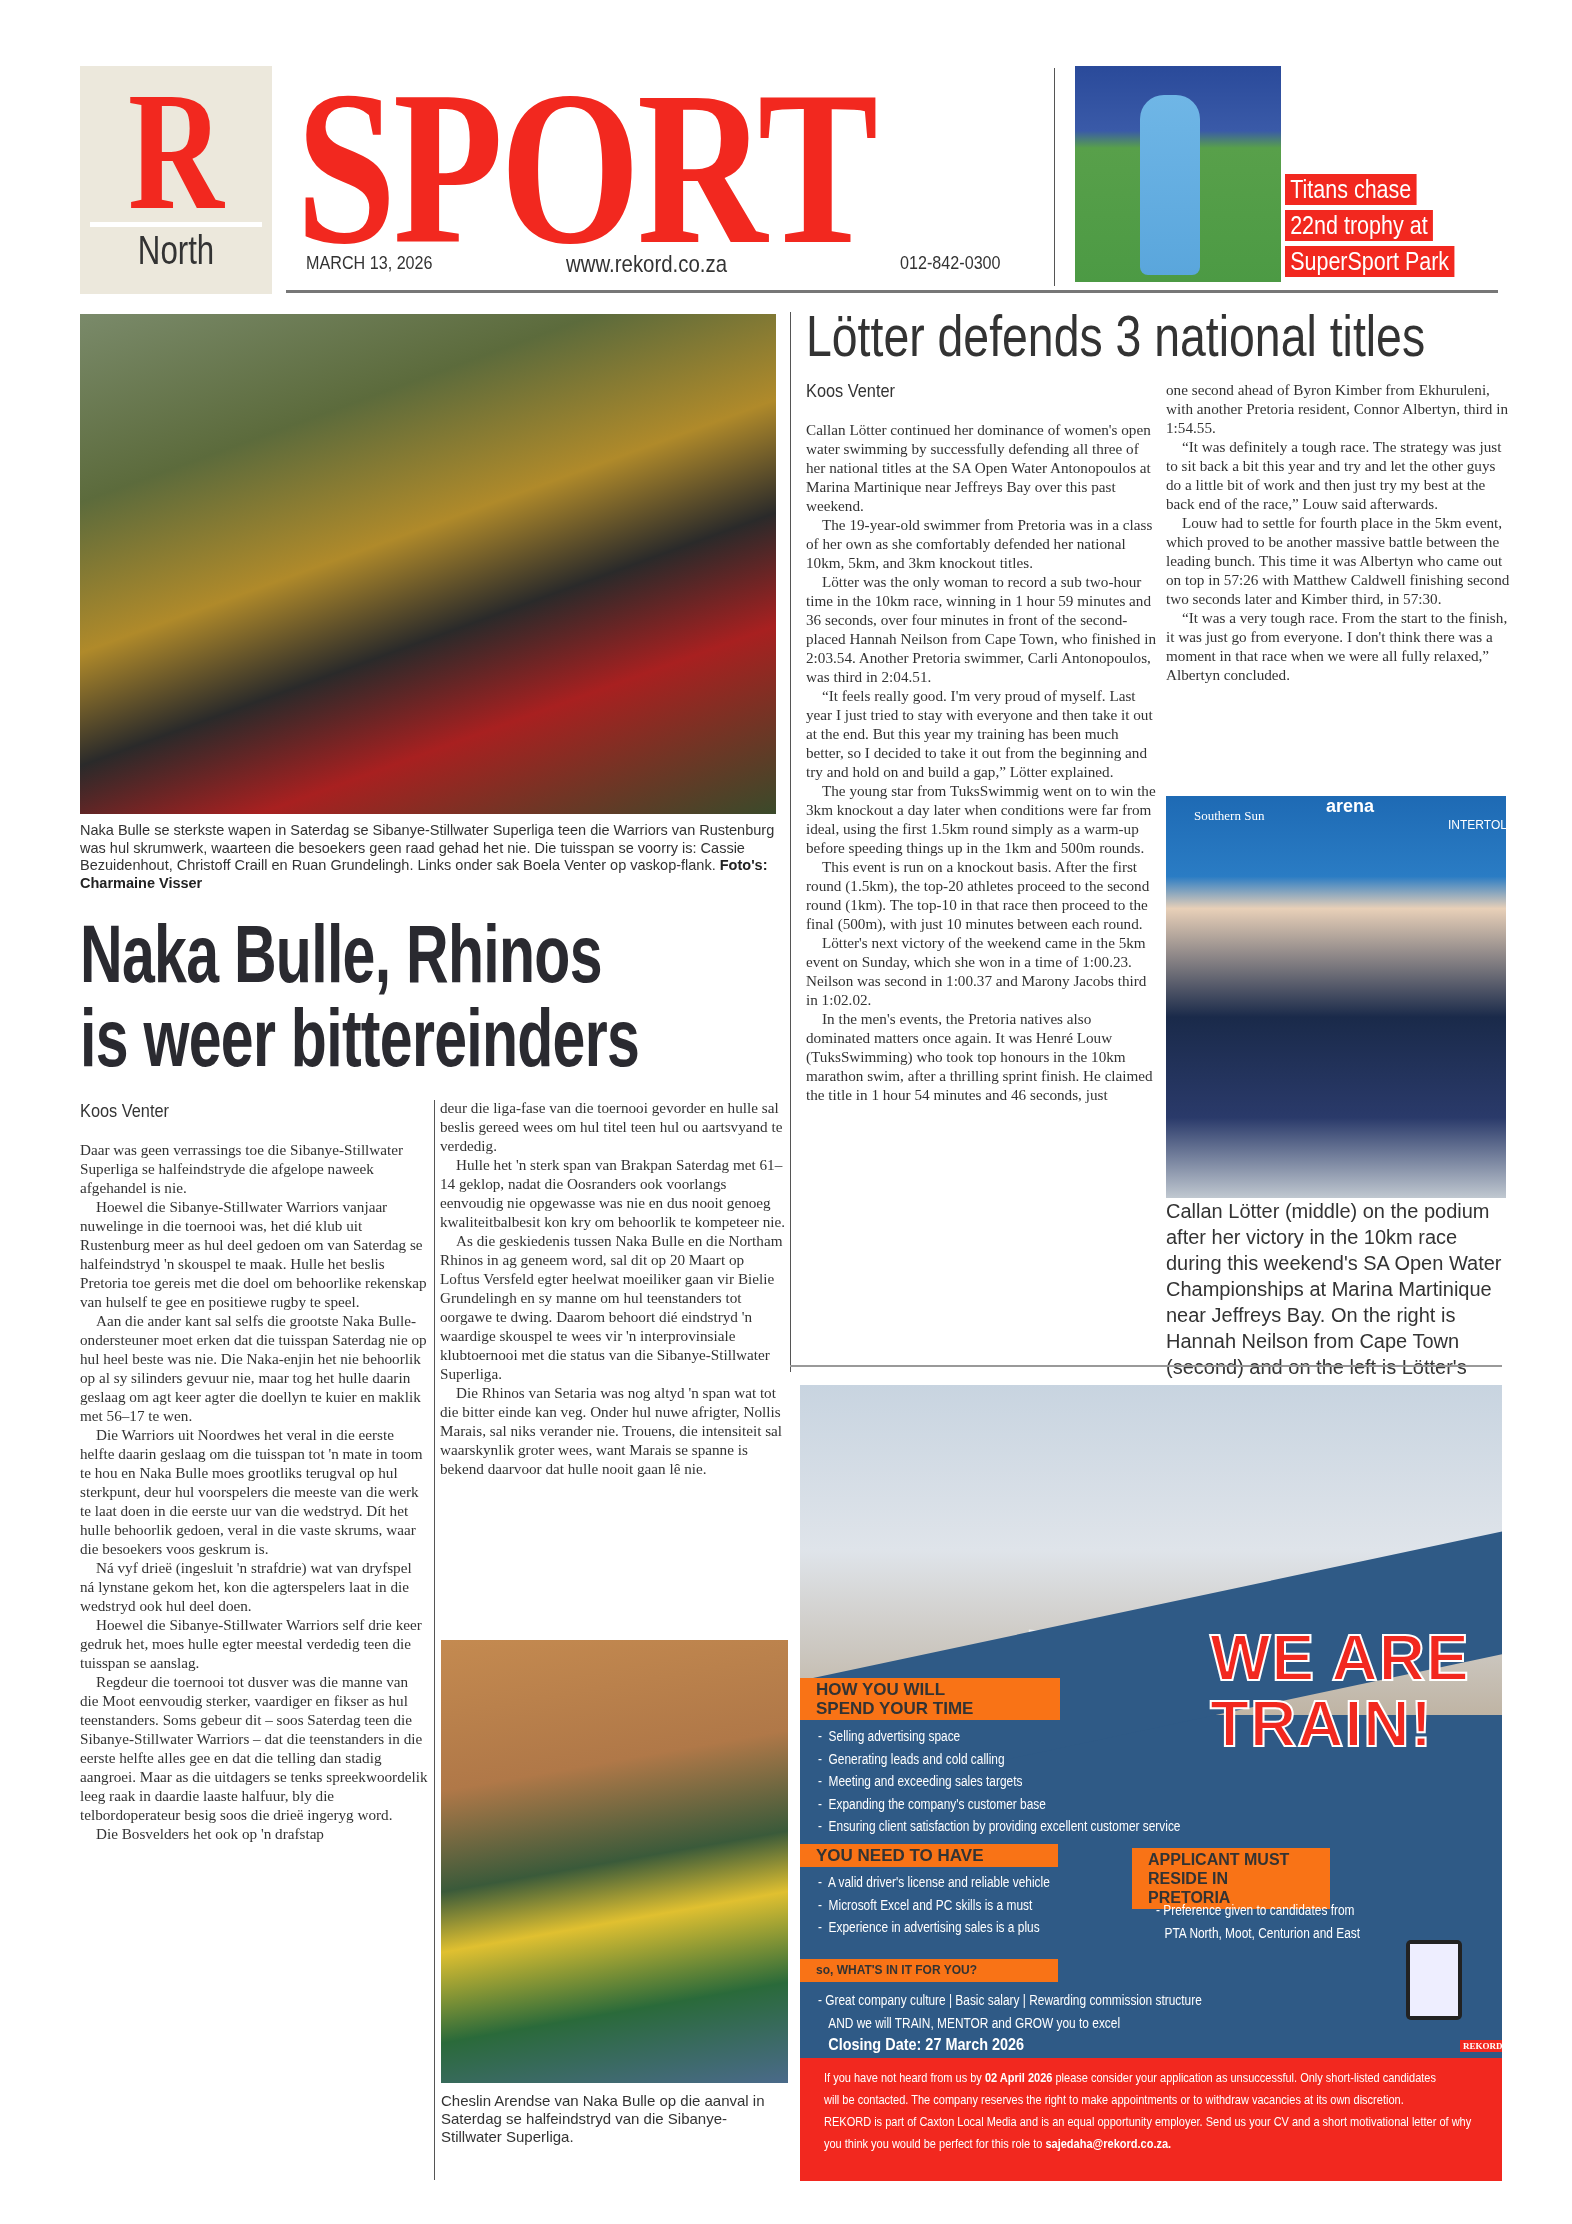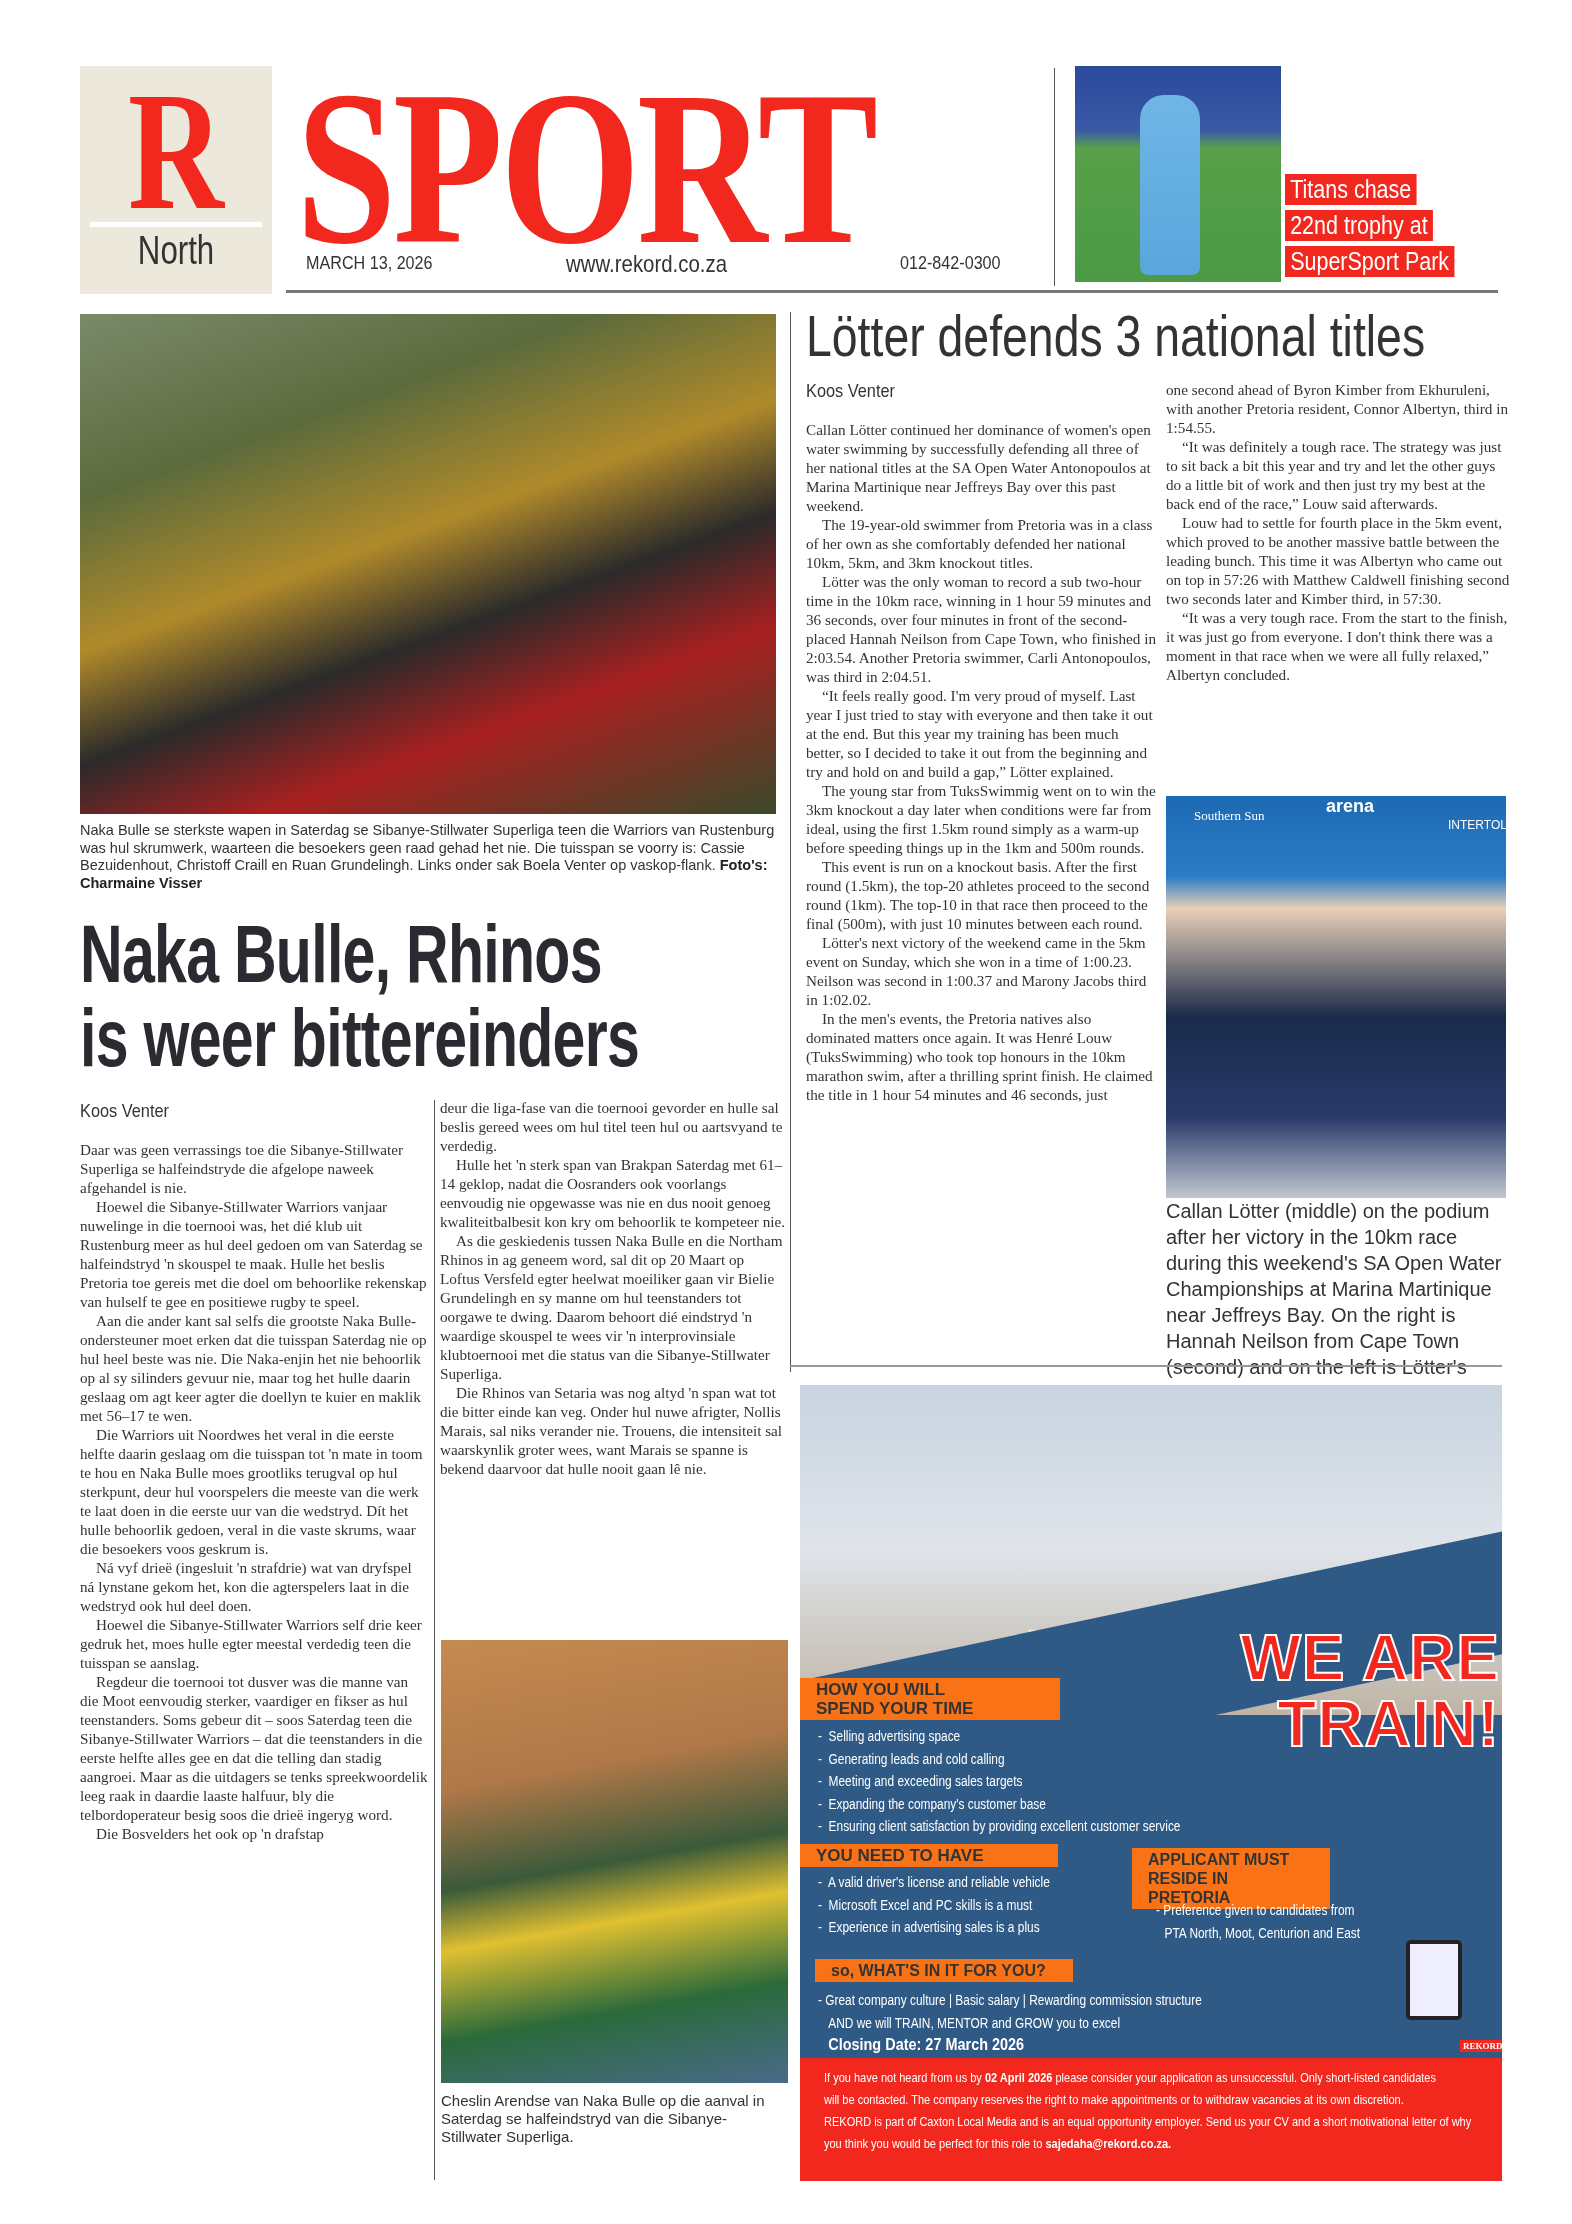--- a/index.html
+++ b/index.html
@@ -30,21 +30,21 @@
 .body p{text-indent:16px}
 .body p.first{text-indent:0}
 .photo2{left:441px;top:1640px;width:347px;height:443px;background:linear-gradient(170deg,#c48a50 0%,#b07848 30%,#3a5a3a 50%,#e0c030 62%,#2a6a3a 80%,#4a6a8a 100%)}
 .vsep{width:1px;background:#555}
 
 .lotter-head{left:806px;top:302px;font-family:"Liberation Sans",sans-serif;font-size:58px;color:#333;transform-origin:left top;transform:scaleX(0.80);white-space:nowrap}
 .photo3{left:1166px;top:796px;width:340px;height:402px;background:linear-gradient(180deg,#1e6ab4 0%,#2a7cc4 20%,#e8d0b8 28%,#1a2a4a 55%,#2a3a6a 80%,#c0c8d0 100%)}
 .ad{left:800px;top:1385px;width:702px;height:796px;background:#2f5a86;overflow:hidden}
 .ad-photo{left:0;top:0;width:702px;height:330px;background:linear-gradient(180deg,#c8d4e0 0%,#dfe4ea 50%,#bfb4a4 100%)}
 .ad-diag{left:-20px;top:300px;width:900px;height:120px;background:#2f5a86;transform:rotate(-12deg);transform-origin:left top}
-.hiring{font-family:"Liberation Sans",sans-serif;font-weight:bold;color:#f2281f;font-size:64px;line-height:66px;text-align:right;-webkit-text-stroke:2px #fff;letter-spacing:1px}
+.hiring{font-family:"Liberation Sans",sans-serif;font-weight:bold;color:#f2281f;font-size:64px;line-height:66px;text-align:left;-webkit-text-stroke:2px #fff;letter-spacing:1px}
 .ad-label{background:#f97316;color:#333;font-family:"Liberation Sans",sans-serif;font-weight:bold;font-size:17px;line-height:19px;padding:2px 16px}
 .ad-list{font-family:"Liberation Sans",sans-serif;color:#fff;font-size:14px;line-height:22.5px;transform-origin:left top;transform:scaleX(0.85);white-space:nowrap}
 .ad-red{left:0;top:673px;width:702px;height:123px;background:#f2281f;font-family:"Liberation Sans",sans-serif;color:#fff;font-size:12.8px;line-height:16px;padding:12px 24px}
 .ad-red p{transform-origin:left top;transform:scaleX(0.86);white-space:nowrap;margin-bottom:6px}
 .tablet{left:606px;top:555px;width:56px;height:80px;background:#222;border-radius:5px;padding:4px}
 .tablet div{width:100%;height:100%;background:#eef}
 .badge{left:660px;top:655px;background:#f2281f;color:#fff;font-family:"Liberation Serif",serif;font-weight:bold;font-size:9px;padding:1px 3px}
 .newspaper{left:225px;top:250px;width:110px;height:70px;background:#eee;transform:rotate(6deg)}
 .newspaper span{display:block;color:#c83030;font-family:"Liberation Serif",serif;font-weight:bold;font-size:18px;padding:4px}
 </style>
@@ -159,21 +159,21 @@
 
   <div class="abs ad-label" style="left:332px;top:463px;width:198px;font-size:16px">
     <div>APPLICANT MUST</div>
     <div>RESIDE IN PRETORIA</div>
   </div>
   <div class="abs ad-list" style="left:356px;top:514px">
     <div>- Preference given to candidates from</div>
     <div style="padding-left:10px">PTA North, Moot, Centurion and East</div>
   </div>
 
-  <div class="abs ad-label" style="left:15px;top:574px;width:258px;font-size:16px">so, WHAT'S IN IT FOR YOU?</div>
+  <div class="abs ad-label" style="left:0;top:574px;width:258px;font-size:12px">so, WHAT'S IN IT FOR YOU?</div>
   <div class="abs ad-list" style="left:18px;top:604px">
     <div>-  Great company culture | Basic salary | Rewarding commission structure</div>
     <div style="padding-left:12px">AND we will TRAIN, MENTOR and GROW you to excel</div>
     <div style="padding-left:12px;font-weight:bold;font-size:17px">Closing Date: 27 March 2026</div>
   </div>
 
   <div class="abs tablet">
       <div></div>
     </div>
   <div class="abs badge">REKORD</div>

